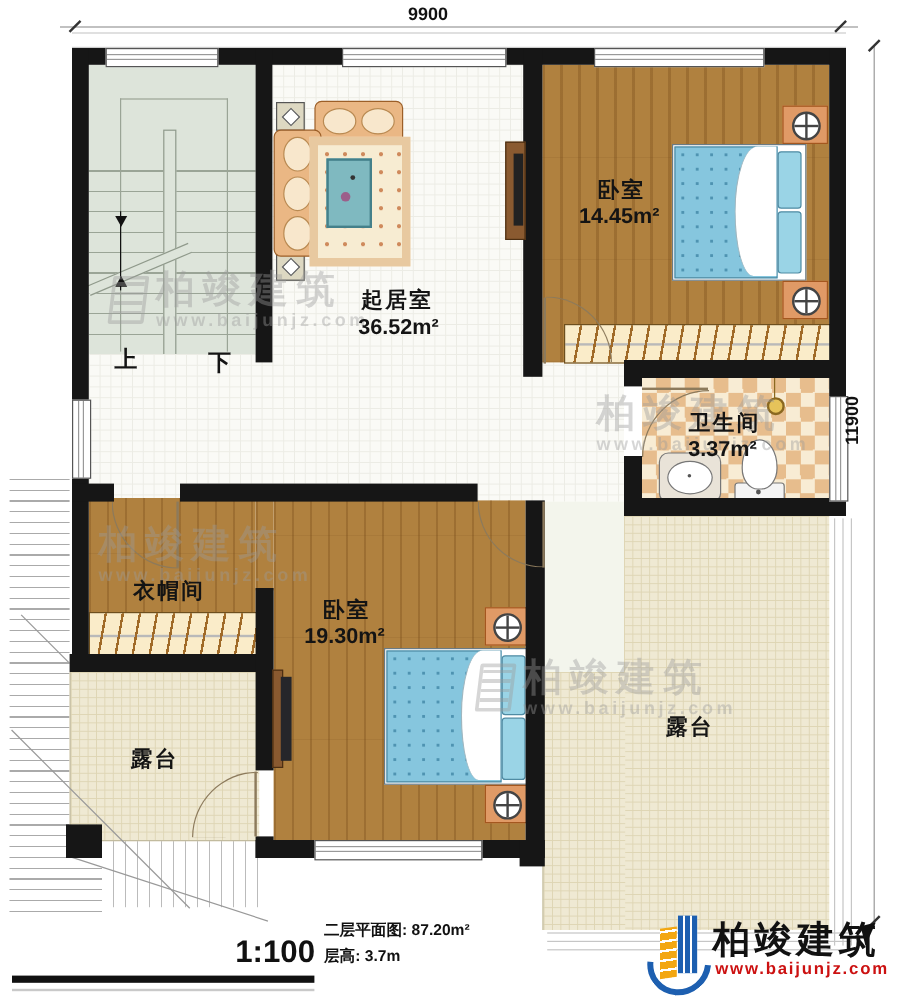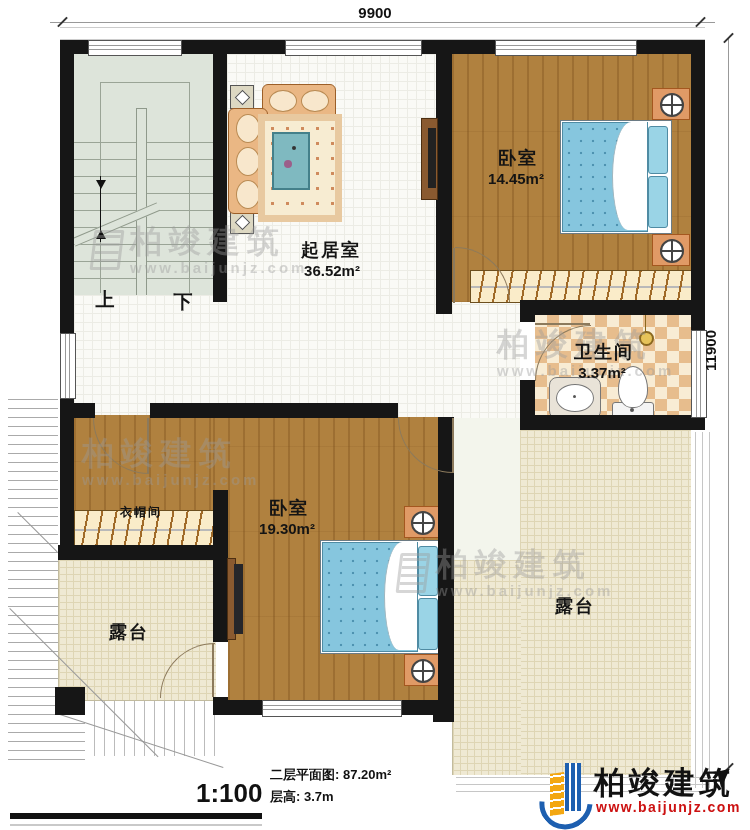--- a/index.html
+++ b/index.html
@@ -53,21 +53,21 @@
   .sofa{position:absolute;z-index:2;background:#eab784;border:1px solid #9c5f28;border-radius:6px;}
   .cush{position:absolute;background:#f8e7cc;border:1px solid #b98a52;border-radius:50%;}
   .sidetable{position:absolute;z-index:2;background:#ddd8c2;border:1px solid #555;}
   .dia{position:absolute;left:50%;top:50%;width:9px;height:9px;margin:-5px 0 0 -5px;border:1px solid #555;background:#fff;transform:rotate(45deg);}
   .closet{position:absolute;z-index:2;background-color:#faecc9;border:1px solid #6d4f1e;
         background-image:repeating-linear-gradient(100deg,rgba(0,0,0,0) 0 12px,#a06a28 12px 14px),linear-gradient(#b9b9b9,#b9b9b9);
         background-size:auto,100% 2px;background-position:0 0,0 50%;background-repeat:repeat,no-repeat;}
   
   .lbl{position:absolute;transform:translateX(-50%);text-align:center;font-weight:bold;color:#141414;z-index:7;white-space:nowrap;}
   .lblName{font-size:18px;letter-spacing:2px;}
-  .lblArea{font-size:15px;letter-spacing:0;}
+  .lblArea{font-size:18px;letter-spacing:0;}
   .stairLbl{font-size:19px;}
   
   .wm{position:absolute;display:flex;align-items:center;gap:8px;z-index:6;opacity:.40;color:#9b9b9b;pointer-events:none;}
   .wm-glyph{width:24px;height:34px;border:3px solid #9b9b9b;border-radius:2px;transform:skewX(-7deg);
         background-image:repeating-linear-gradient(0deg,rgba(0,0,0,0) 0 5px,#9b9b9b 5px 8px);}
   .wm-co{font-size:32px;font-weight:bold;letter-spacing:7px;line-height:1.05;}
   .wm-url{font-size:15px;font-weight:bold;letter-spacing:3px;}
   
   .dim{position:absolute;z-index:8;font-weight:bold;font-size:15px;color:#111;}
   .tick{position:absolute;width:13px;height:2px;background:#333;transform:rotate(-45deg);z-index:8;}
@@ -75,21 +75,21 @@
   .logo-part{position:absolute;}
 </style>
 </head>
 <body>
 
 <div id="plan">
 
   <div class="abs" style="left:50px;top:22px;width:665px;height:1px;background:#999;z-index:8;"></div>
   <div class="tick" style="left:56px;top:21px;"></div>
   <div class="tick" style="left:694px;top:21px;"></div>
-  <div class="dim" style="left:340px;top:4px;width:70px;text-align:center;">9900</div>
+  <div class="dim" style="left:340px;top:4px;width:70px;">9900</div>
 
   <div class="abs" style="left:728px;top:38px;width:1px;height:734px;background:#999;z-index:8;"></div>
   <div class="tick" style="left:722px;top:37px;"></div>
   <div class="tick" style="left:722px;top:767px;"></div>
   <div class="dim" style="left:702px;top:330px;writing-mode:vertical-rl;transform:rotate(180deg);">11900</div>
 
   <div class="abs" style="left:60px;top:27px;width:645px;height:11px;border-top:1px solid #ccc;border-bottom:1px solid #ccc;z-index:0;"></div>
 
   <div class="hatchH" style="left:8px;top:398px;width:50px;height:370px;"></div>
   <div class="hatchH" style="left:8px;top:700px;width:77px;height:68px;"></div>
@@ -260,21 +260,21 @@
 
   <div class="lbl lblName" style="left:331px;top:238px;">起居室</div>
   <div class="lbl lblArea" style="left:332px;top:262px;">36.52m²</div>
 
   <div class="lbl lblName" style="left:518px;top:146px;">卧室</div>
   <div class="lbl lblArea" style="left:516px;top:170px;">14.45m²</div>
 
   <div class="lbl lblName" style="left:604px;top:340px;">卫生间</div>
   <div class="lbl lblArea" style="left:602px;top:364px;">3.37m²</div>
 
-  <div class="lbl lblName" style="left:141px;top:504px;font-size:12px;">衣帽间</div>
+  <div class="lbl lblName" style="left:141px;top:480px;font-size:18px;">衣帽间</div>
 
   <div class="lbl lblName" style="left:289px;top:496px;">卧室</div>
   <div class="lbl lblArea" style="left:287px;top:520px;">19.30m²</div>
 
   <div class="lbl lblName" style="left:129px;top:620px;">露台</div>
   <div class="lbl lblName" style="left:575px;top:594px;">露台</div>
 
   <div class="lbl stairLbl" style="left:105px;top:287px;">上</div>
   <div class="lbl stairLbl" style="left:183px;top:289px;">下</div>
 

